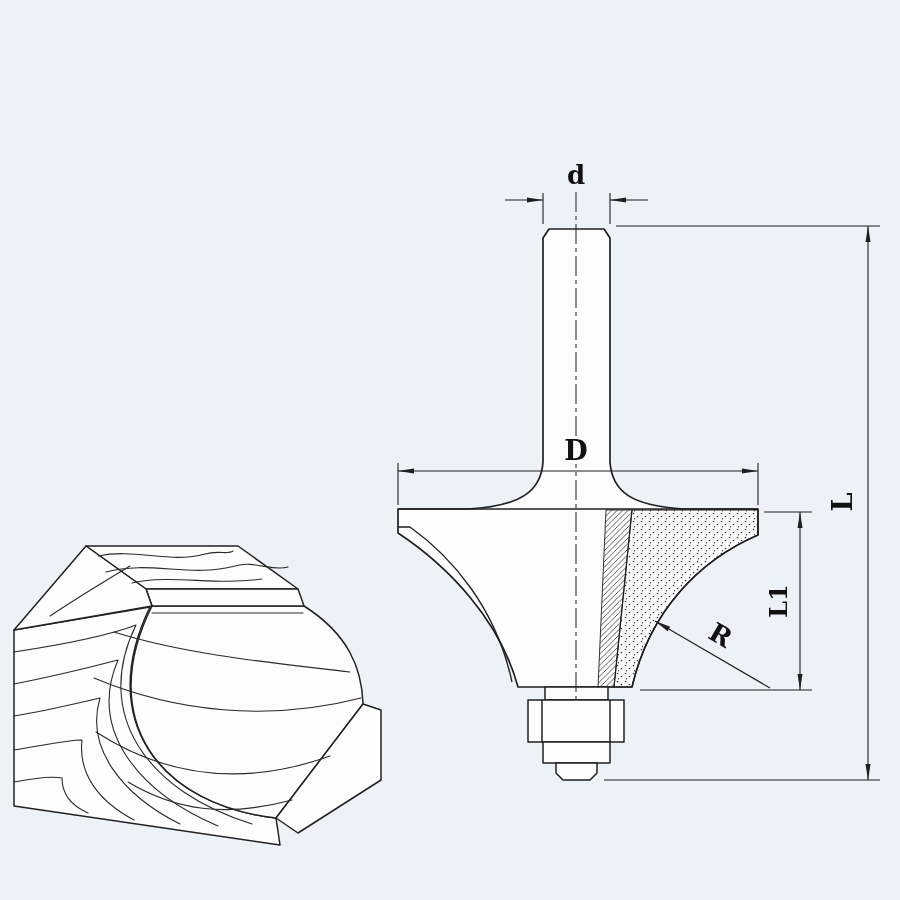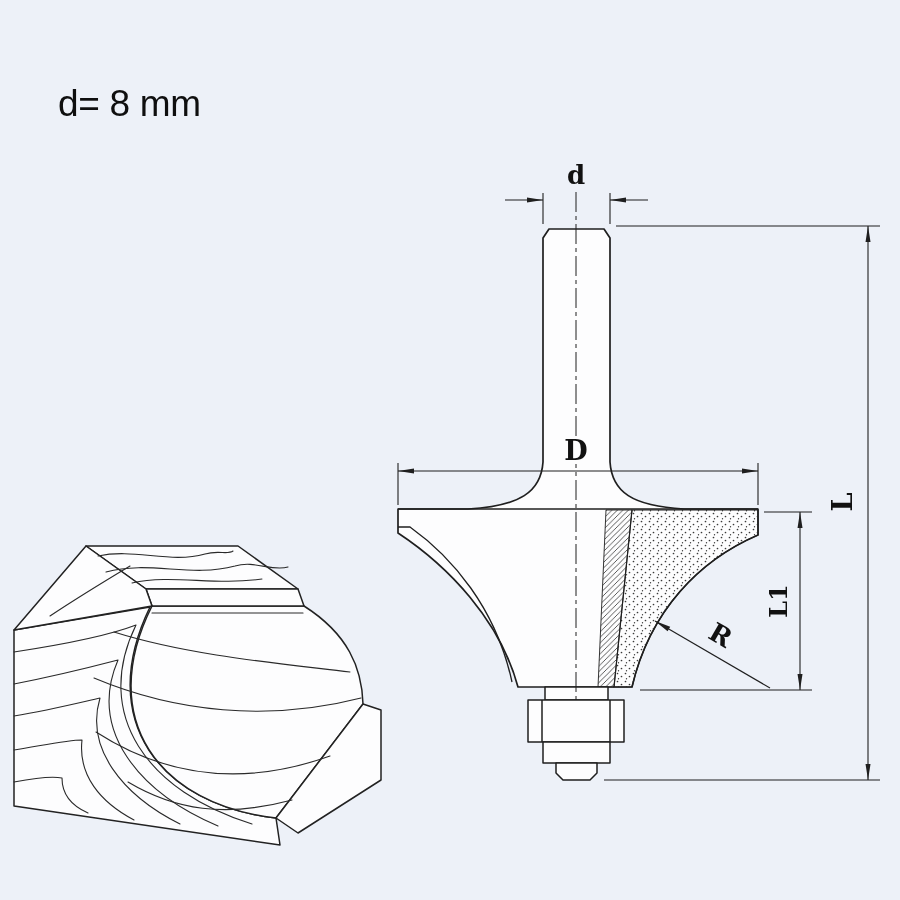--- a/index.html
+++ b/index.html
@@ -20,21 +20,20 @@
     font-weight:700;
     fill:#111;
   }
 </style>
 </head>
 <body>
 
 <div class="stage">
 
   <div class="spec-list">
-    <div class="spec-line">d= 8 mm</div>
   </div>
 
   <svg class="drawing" width="900" height="900" viewBox="0 0 900 900">
     <defs>
       <pattern id="stipple" width="8" height="8" patternUnits="userSpaceOnUse">
         <circle cx="1.5" cy="1.5" r="0.85" fill="#3a3a3a"></circle>
         <circle cx="5.5" cy="4.5" r="0.85" fill="#3a3a3a"></circle>
         <circle cx="2.5" cy="6.8" r="0.7" fill="#3a3a3a"></circle>
       </pattern>
       <pattern id="hatch" width="5.5" height="5.5" patternUnits="userSpaceOnUse">

